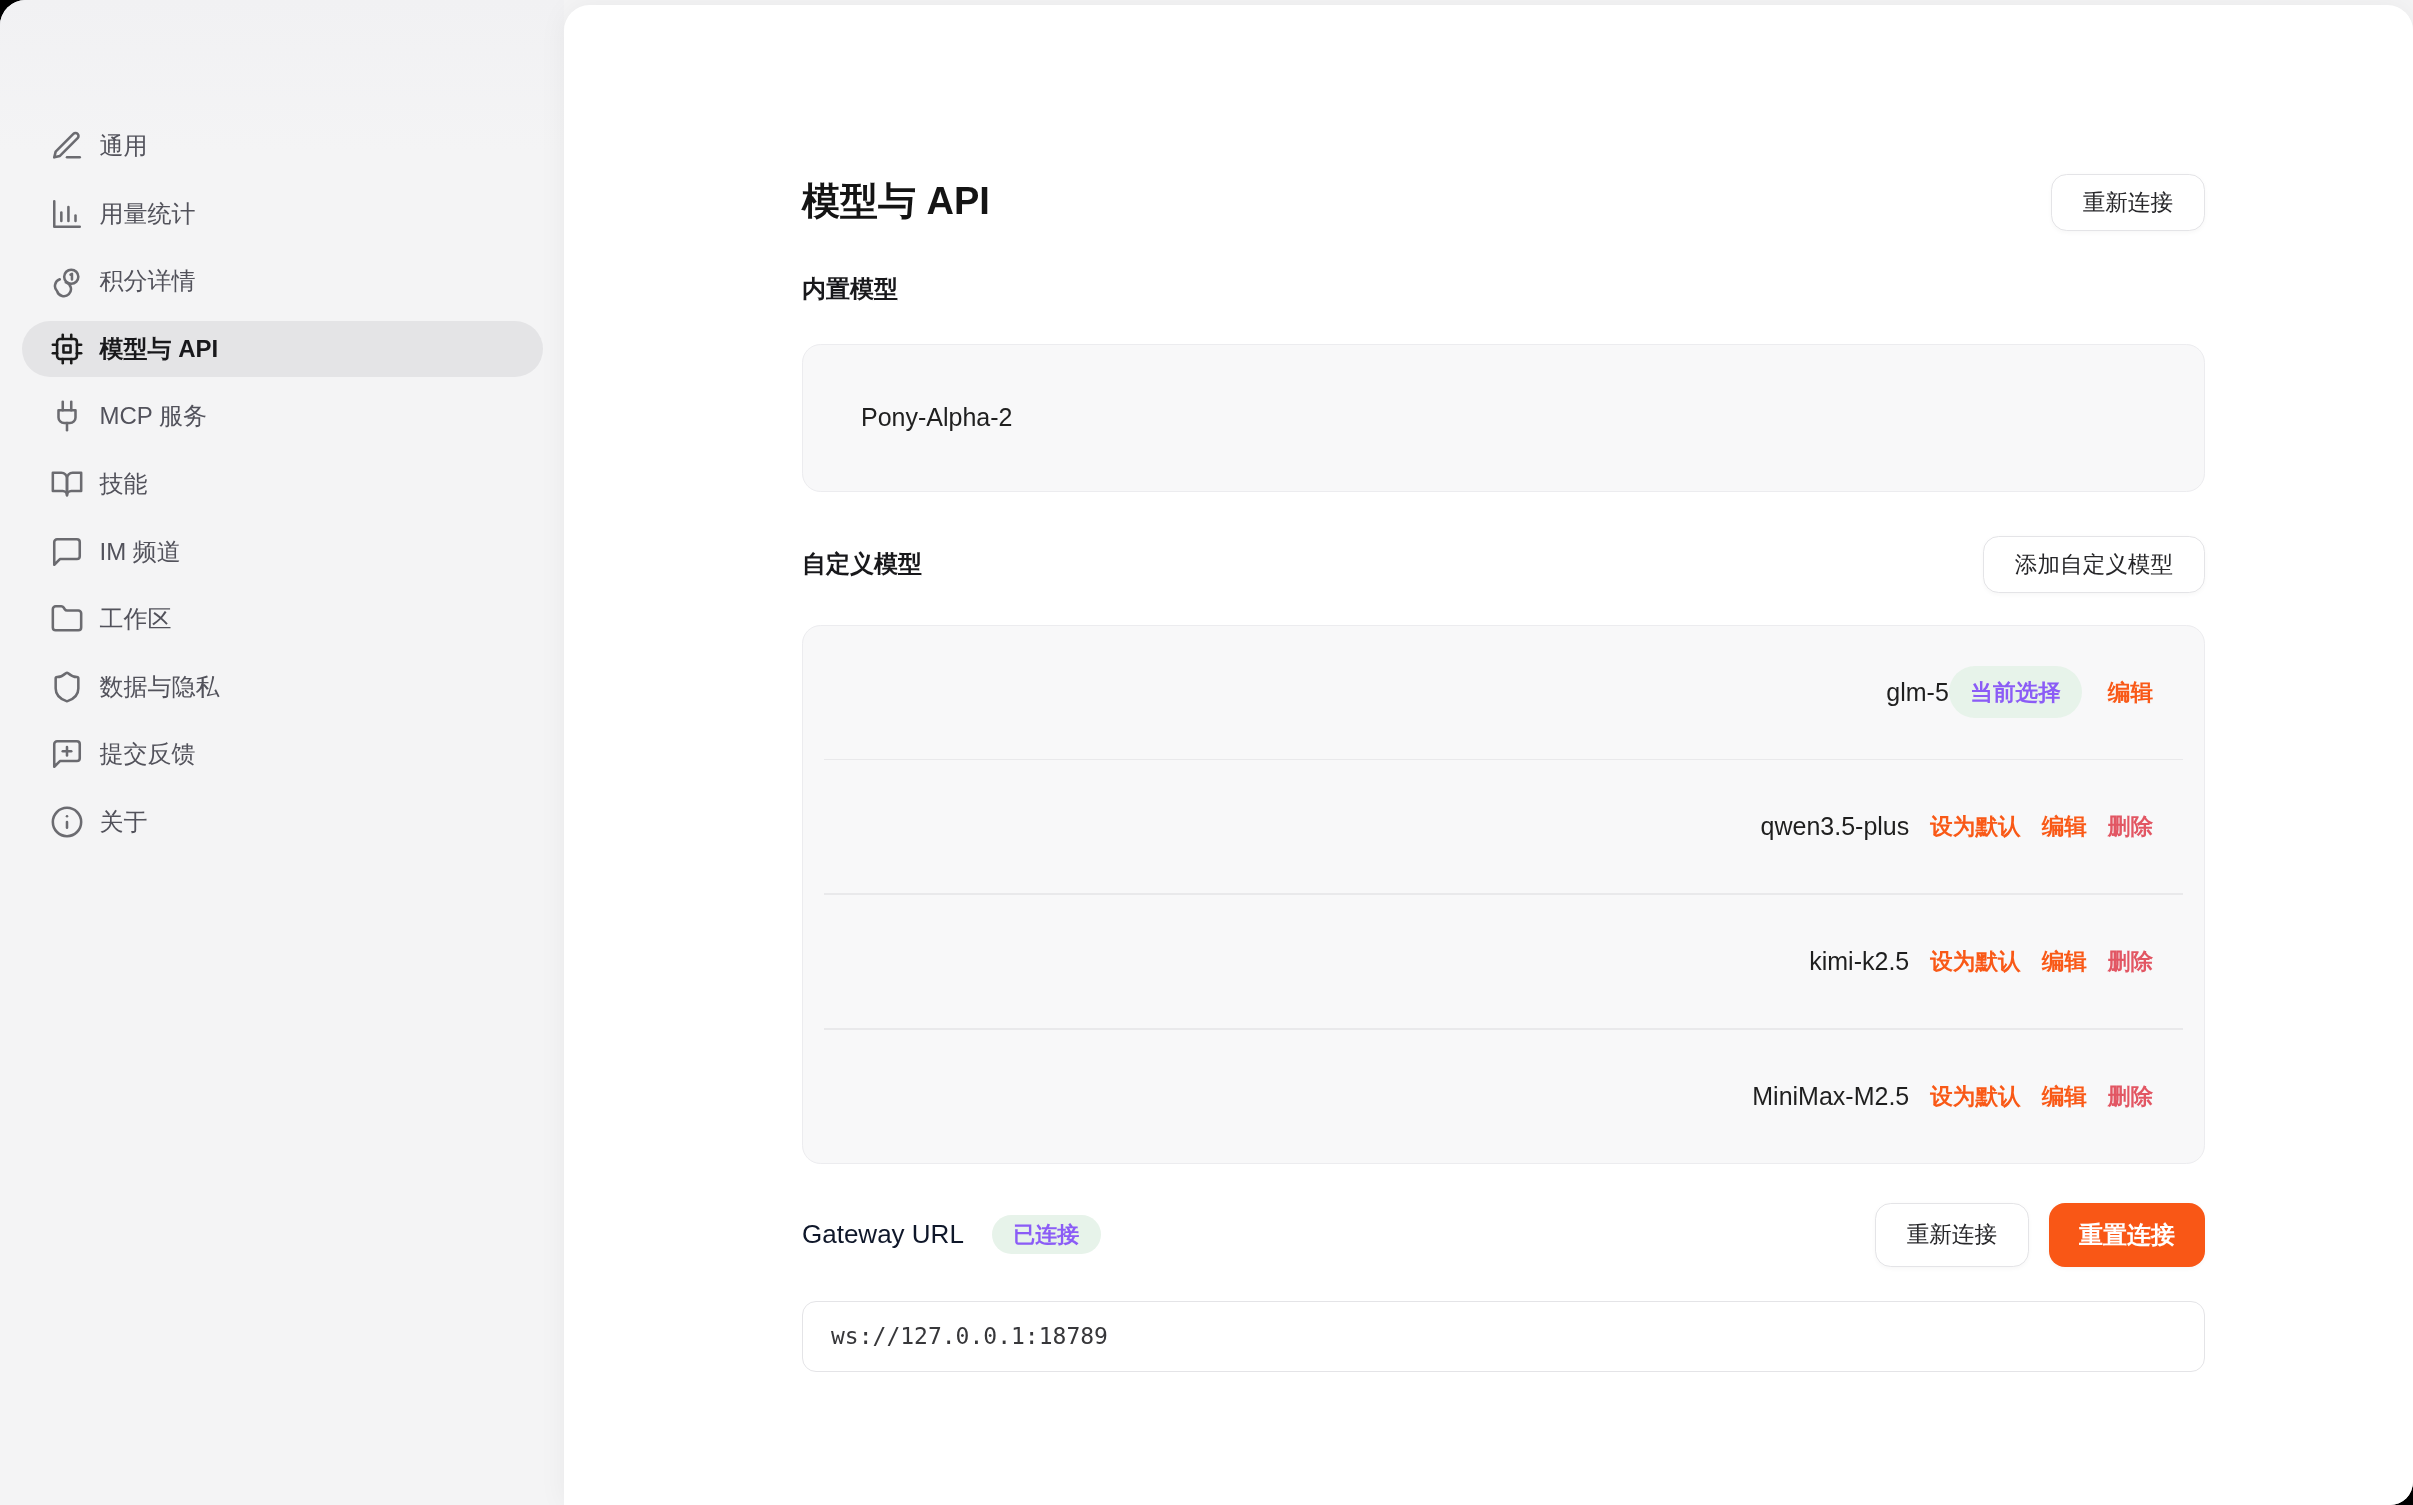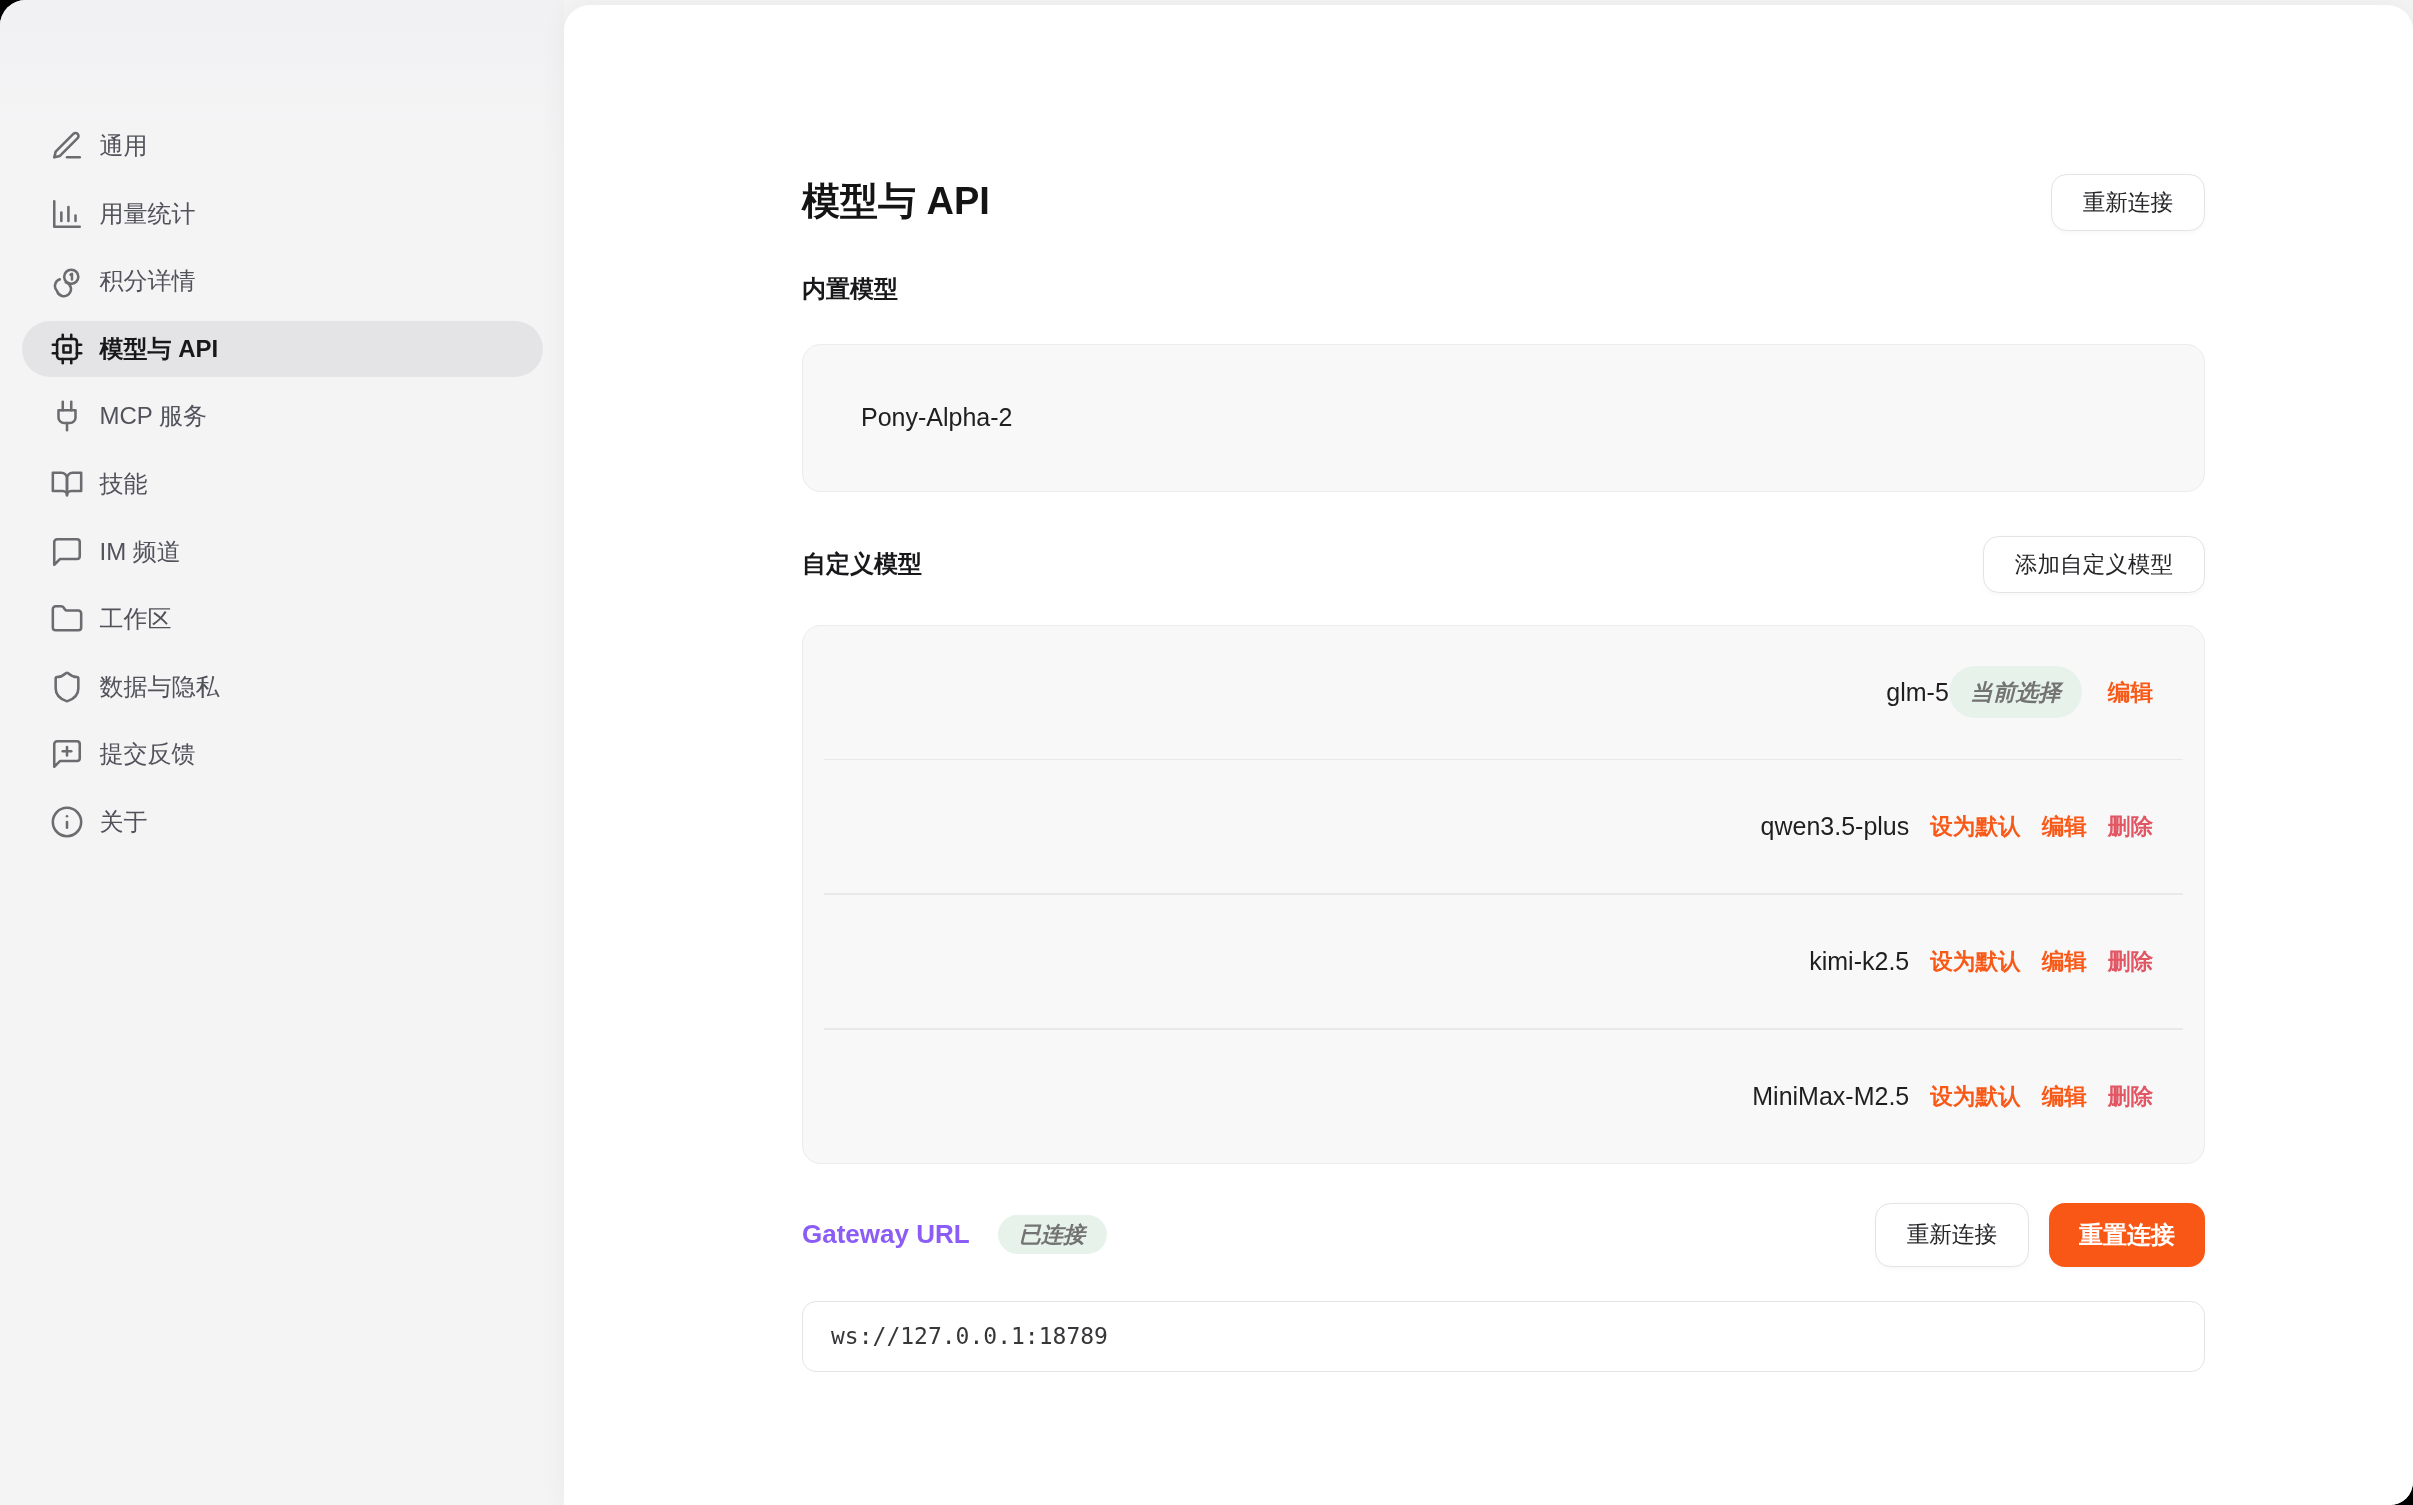--- a/index.html
+++ b/index.html
@@ -157,45 +157,44 @@
   .model-name { flex: 1; font-size: 25px; color: #1f1f1f; }
   .row-divider { height: 1.7px; background: #e9e9eb; margin: 0 21px; }
 
   .badge {
     display: inline-flex;
     align-items: center;
     height: 52px;
     padding: 0 21.5px;
     border-radius: 26px;
     background: #e7f3ea;
-    color: #737373;
+    color: #8b5cf6;
     font-size: 22.6px;
     font-weight: 600;
     white-space: nowrap;
-    font-style: italic;
   }
   .row-actions { display: flex; align-items: center; }
   .row-actions .badge { margin-right: 4.6px; }
   .action-link {
     margin-left: 21px;
     font-size: 22.6px;
     font-weight: 600;
     color: #f95917;
     cursor: pointer;
     white-space: nowrap;
   }
   .action-link.delete { color: #e25663; }
 
   .gateway-row {
     margin-top: 39px;
     display: flex;
     align-items: center;
     height: 64px;
   }
-  .gateway-label { font-size: 26px; font-weight: 700; color: #8b5cf6; }
+  .gateway-label { font-size: 26px; font-weight: 400; color: #0f172a; }
   .gateway-row .badge { margin-left: 28px; height: 39px; font-size: 22px; }
   .gateway-row .spacer { flex: 1; }
   .gateway-row .btn { height: 64px; }
   .gateway-row .btn + .btn, .gateway-row .btn + .btn-primary { margin-left: 20px; }
 
   .url-input {
     margin-top: 34px;
     width: 100%;
     height: 71px;
     border: 1.7px solid #e4e4e7;

